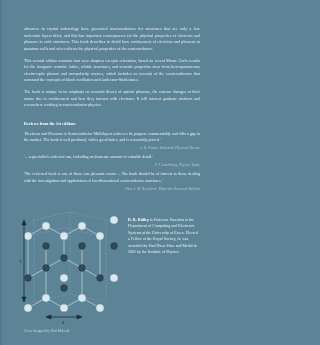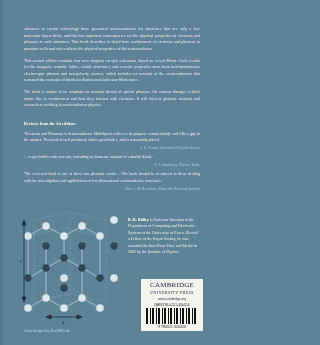--- a/index.html
+++ b/index.html
@@ -282,24 +282,16 @@
         <path d="M64 111 L59 109 L59 113 Z"></path>
       </g>
       <text x="44" y="118" font-family="Liberation Serif, serif" font-size="5.5" fill="#1d3039">a</text>
     </svg>
   </div>
 
   <div class="bio">
     <p><b>B. K. Ridley</b><span> is Professor Emeritus in the Department of Computing and Electronic Systems at the University of Essex. Elected a Fellow of the Royal Society, he was awarded the Paul Dirac Prize and Medal in 2001 by the Institute of Physics.</span></p>
   </div>
 
-  <div class="pub-panel">
-    <div class="pub-name">CAMBRIDGE</div>
-    <div class="pub-sub">UNIVERSITY PRESS</div>
-    <div class="pub-url">www.cambridge.org</div>
-    <div class="isbn-text">ISBN 978-0-521-42042-6</div>
-    <div class="barcode"></div>
-    <div class="ean-text">9 780521 420426</div>
-  </div>
 
   <div class="credit">Cover designed by Hart McLeod</div>
 
 </div>
 
 </body></html>

